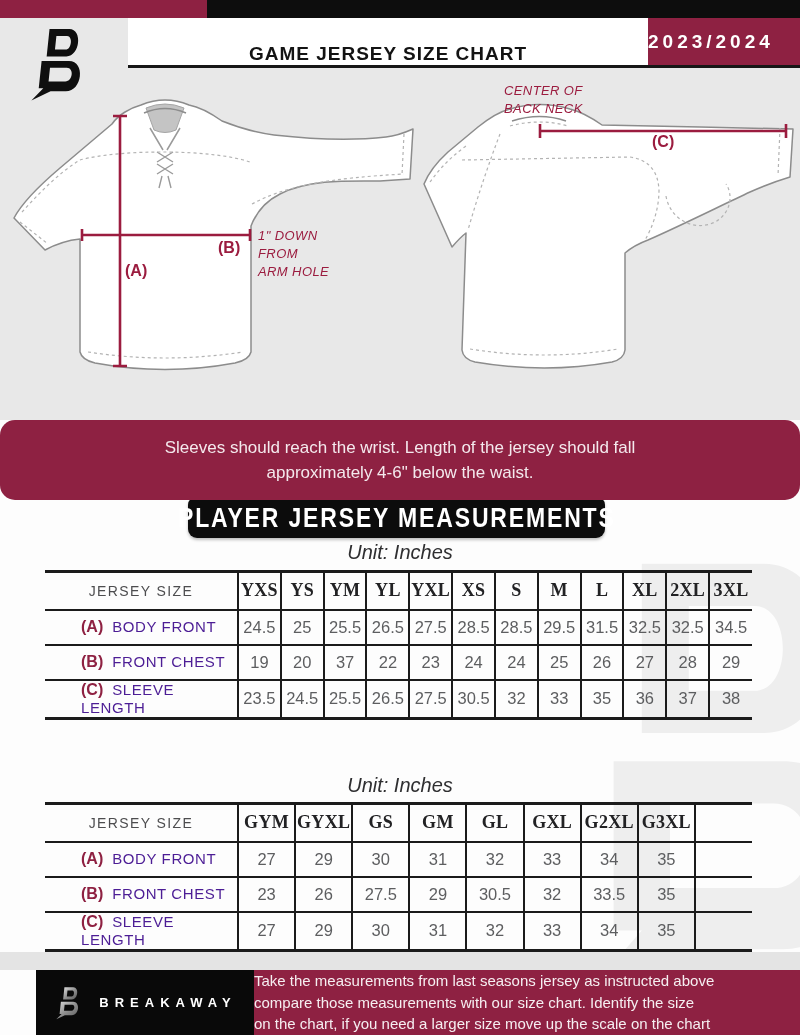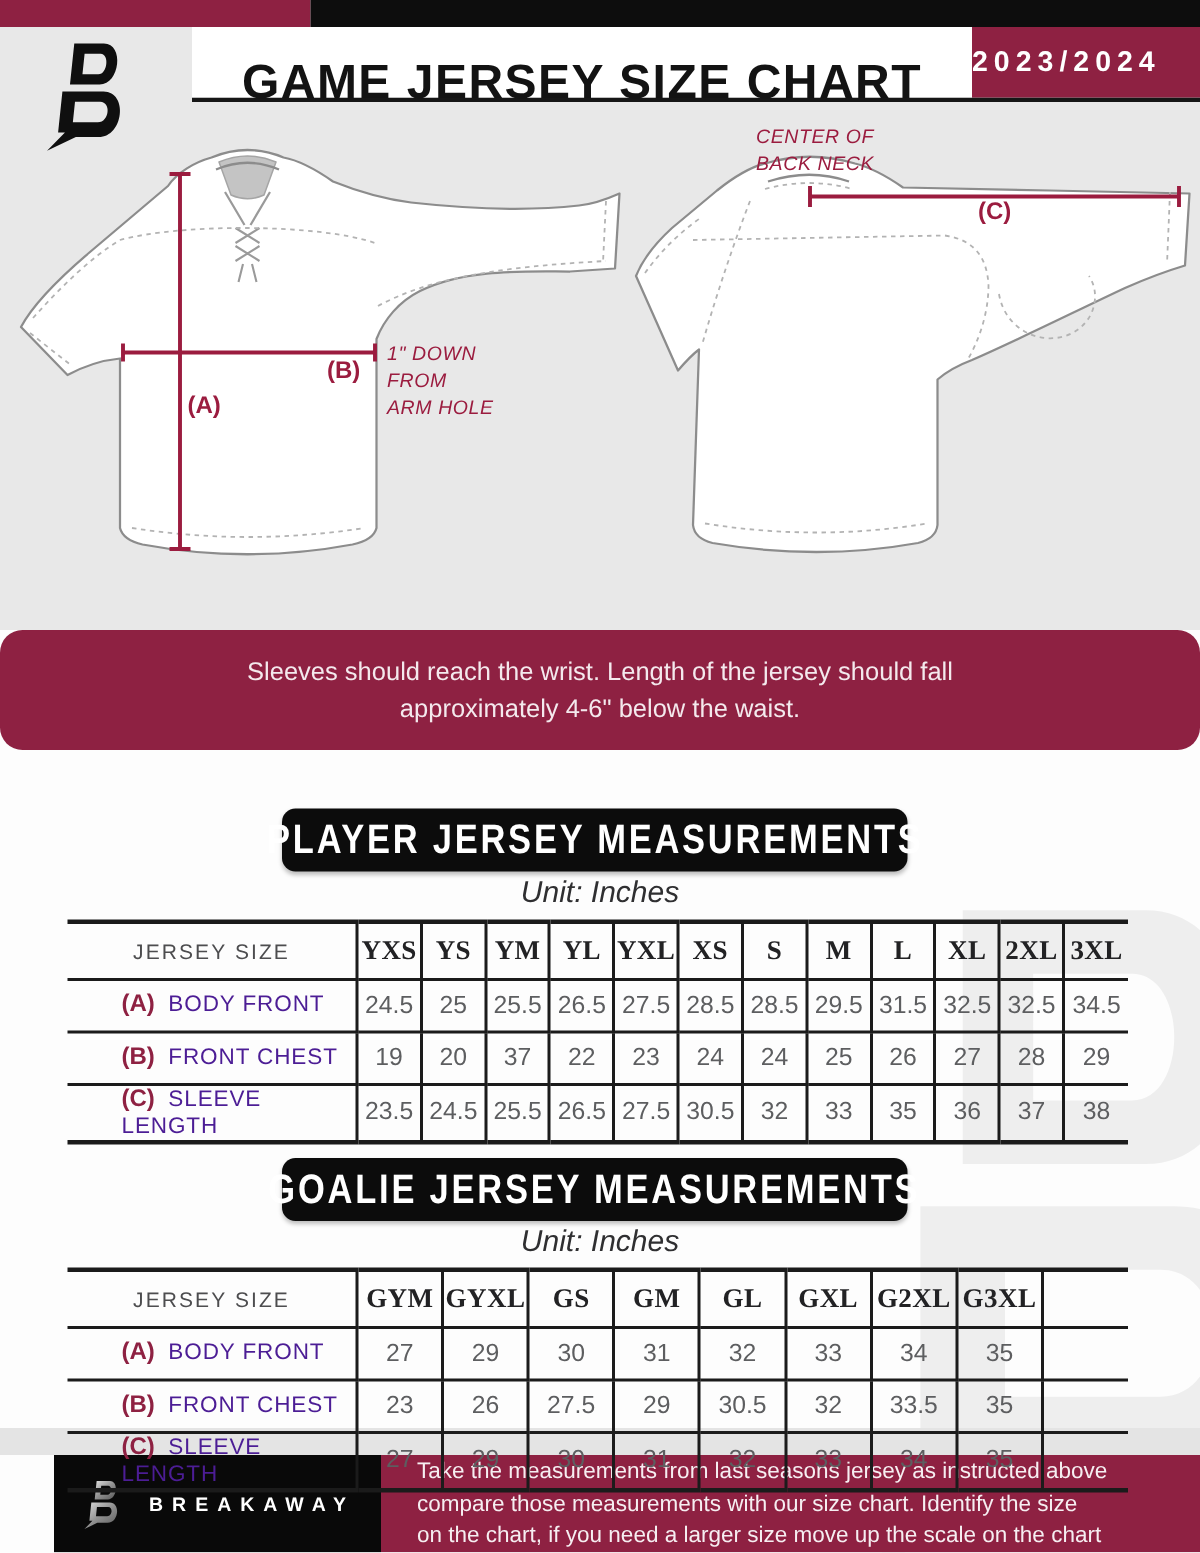--- a/index.html
+++ b/index.html
@@ -10,39 +10,39 @@
   
   .top-strip { position:absolute; top:0; left:0; width:800px; height:18px; display:flex; }
   .strip-maroon { width:207px; height:100%; background:#8e2142; }
   .strip-black  { flex:1; height:100%; background:#0d0d0d; }
 
   .top-gray { position:absolute; top:18px; left:0; width:800px; height:402px; background:#e8e8e8; }
 
   .header-row { position:absolute; top:18px; left:128px; width:672px; height:50px; display:flex;
                 border-bottom:3px solid #161616; z-index:5; }
   .title-box { flex:1; background:#fff; display:flex; align-items:center; justify-content:center; }
-  .title-box span { font-size:32px; font-weight:bold; letter-spacing:1px; color:#131313;margin-top:25px; }
+  .title-box span { font-size:19px; font-weight:bold; letter-spacing:1px; color:#131313;margin-top:25px; }
   .season-box { width:152px; background:#8e2142; display:flex; align-items:center; justify-content:flex-start; }
   .season-box span { color:#fff; font-size:19px; font-weight:bold; letter-spacing:4px; }
 
   .logo-mark { position:absolute; left:24px; top:24px; z-index:6; }
 
   
   .diagram-svg { position:absolute; left:0; top:96px; z-index:2; }
   .diag-label { position:absolute; z-index:3; color:#9b1c3f; }
   .note { font-style:italic; font-size:13px; line-height:18px; letter-spacing:.4px; white-space:pre-line; }
   .key  { font-size:16px; font-weight:bold; }
 
   
   .banner { position:absolute; top:420px; left:0; width:800px; height:80px; background:#8e2142;
             display:flex; align-items:center; justify-content:center; z-index:4;border-radius:15px; }
   .banner p { color:#f4e9ed; font-size:17px; line-height:25px; text-align:center; white-space:pre-line; }
 
   
-  .tables-sec { position:absolute; top:487px; left:0; width:800px; height:465px; background:#fdfdfd;margin-top:43px; }
+  .tables-sec { position:absolute; top:487px; left:0; width:800px; height:465px; background:#fdfdfd; }
   .watermark { position:absolute; left:482px; top:58px; opacity:.055; z-index:0; }
 
   .pill { position:absolute; left:188px; width:417px; height:42px; background:#0c0c0c; border-radius:9px;
           display:flex; align-items:center; justify-content:center; z-index:2; box-shadow:0 2px 3px rgba(0,0,0,.25); }
   .pill span { color:#fff; font-size:25px; font-weight:bold; letter-spacing:2px; display:inline-block;
                transform:scale(.92,1.1); white-space:nowrap; }
   .pill-player { top:9px; }
   .pill-goalie { top:242px; }
 
   .unit { position:absolute; left:0; width:800px; text-align:center; font-style:italic;
@@ -64,21 +64,21 @@
   td.rowlab { text-align:left; padding-left:36px; }
   td.rowlab .rk { color:#8e2142; font-weight:bold; font-size:16px; margin-right:9px; }
   td.rowlab .rl { color:#4c1d95; font-size:15px; letter-spacing:.6px; }
 
   
   .pre-footer { position:absolute; top:952px; left:0; width:800px; height:18px; background:#e4e4e4; }
   .footer { position:absolute; top:970px; left:0; width:800px; height:65px; display:flex; }
   .footer-brandbox { width:218px; background:#090909; display:flex; align-items:center; justify-content:center; gap:12px;margin-left:36px; }
   .footer-brandbox .brand-text { color:#fff; font-size:13px; font-weight:bold; letter-spacing:6px; }
   .footer-note-box { flex:1; background:#8e2142; display:flex; align-items:center; }
-  .footer-note-box p { color:#f6eef1; font-size:15px; line-height:21.5px; padding-left:24px; white-space:pre-line; }
+  .footer-note-box p { color:#f6eef1; font-size:15px; line-height:21.5px; padding-left:0; white-space:pre-line; }
 </style>
 </head>
 <body>
 
 <div class="page">
 
   <div class="top-strip">
     <div class="strip-maroon"></div>
     <div class="strip-black"></div>
   </div>
@@ -258,23 +258,20 @@
             <td class="val">32</td>
             <td class="val">33</td>
             <td class="val">35</td>
             <td class="val">36</td>
             <td class="val">37</td>
             <td class="val">38</td>
           </tr>
         </tbody>
       </table>
 
-    <div class="pill pill-goalie">
-      <span>GOALIE JERSEY MEASUREMENTS</span>
-    </div>
     <div class="unit unit-goalie">Unit: Inches</div>
     <table class="tbl-goalie" id="goalie-table">
         <colgroup>
           <col style="width: 193px;">
           <col>
           <col>
           <col>
           <col>
           <col>
           <col>

